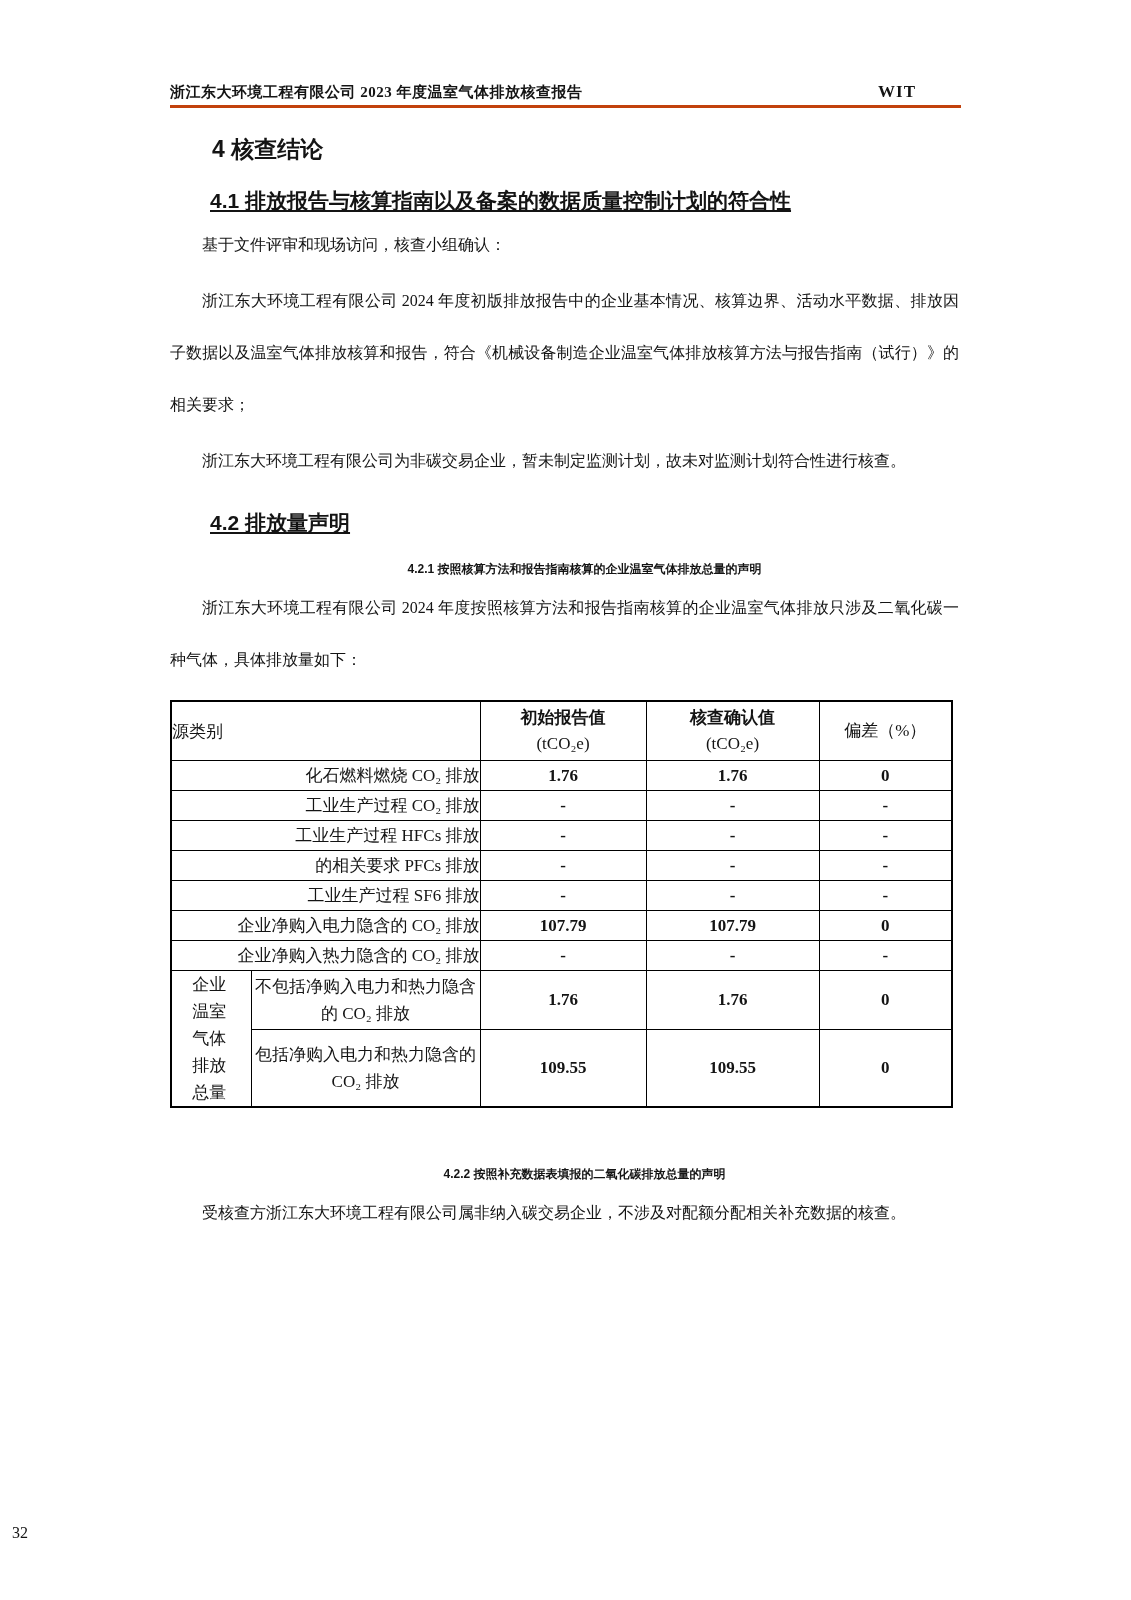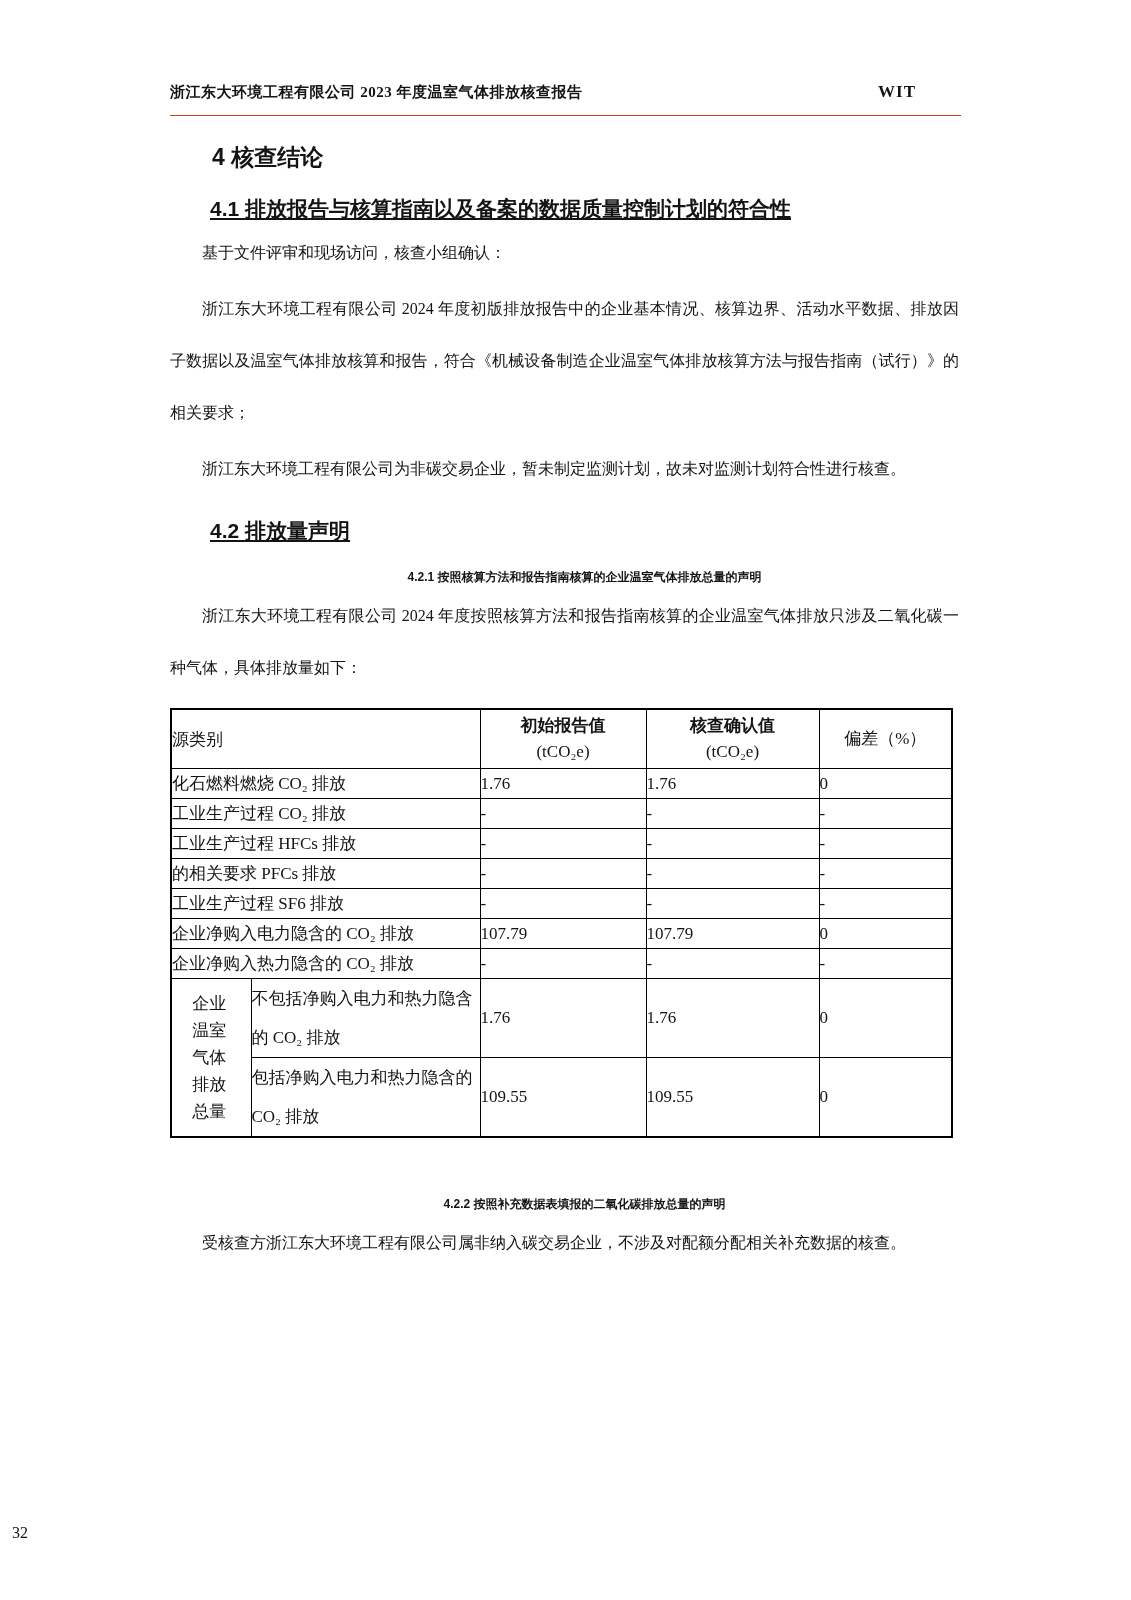--- a/index.html
+++ b/index.html
@@ -16,22 +16,22 @@
     background: #ffffff;
   }
   .page-header {
     margin: 0 170px 0 170px;
     padding-top: 82px;
   }
   .header-row {
     display: flex;
     justify-content: space-between;
     align-items: flex-end;
-    padding-bottom: 13px;
-    border-bottom: 1px solid #c2410c;
+    padding-bottom: 3px;
+    border-bottom: 3px solid #c2410c;
   }
   .header-title { font-size: 15px; font-weight: bold; letter-spacing: 0.5px; }
   .header-logo { font-size: 17px; font-weight: bold; letter-spacing: 1px; margin-right: 45px; }
   .content { margin: 0 172px 0 170px; }
   h1.chapter {
     font-family: "Liberation Sans", "DejaVu Sans", sans-serif;
     font-size: 23px; font-weight: bold;
     margin: 26px 0 0 42px;
   }
   h2.sec {
@@ -63,23 +63,23 @@
     font-size: 17px;
   }
   table.emissions td {
     border: 1px solid #000;
     padding: 0;
     vertical-align: middle;
   }
   td.hdr-source { padding-left: 12px; height: 58px; }
   td.hdr-center { text-align: center; line-height: 26px; height: 58px; }
   .hdr-bold { font-weight: bold; }
-  td.row-label { padding-left: 10px; height: 29px; }
-  td.row-val { text-align: left; height: 29px; }
-  td.group-label { padding-left: 10px; line-height: 39px; }
+  td.row-label { padding-left: 10px; height: 29px; text-align: right; }
+  td.row-val { text-align: center; height: 29px; font-weight: bold; }
+  td.group-label { padding-left: 10px; line-height: 27px; text-align: center; }
   td.vlabel { text-align: center; }
   td.vlabel span {
     display: inline-block;
     width: 38px;
     line-height: 27px;
     text-align: left;
     word-break: break-all;
   }
   tr.group-row-1 td { height: 58px; }
   tr.group-row-2 td { height: 76px; }

